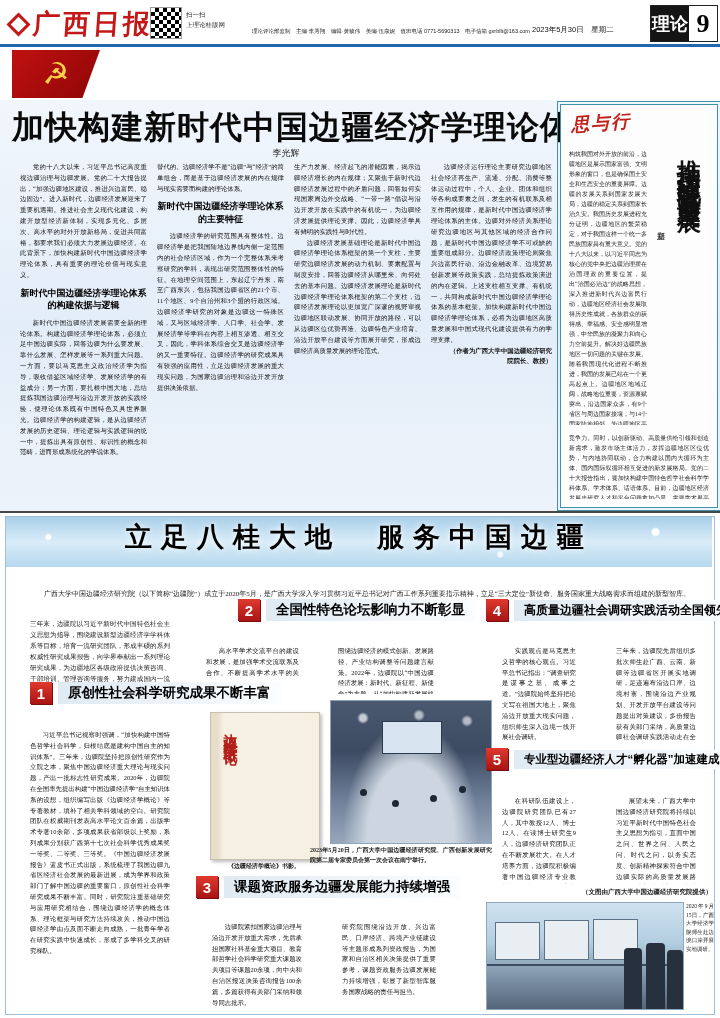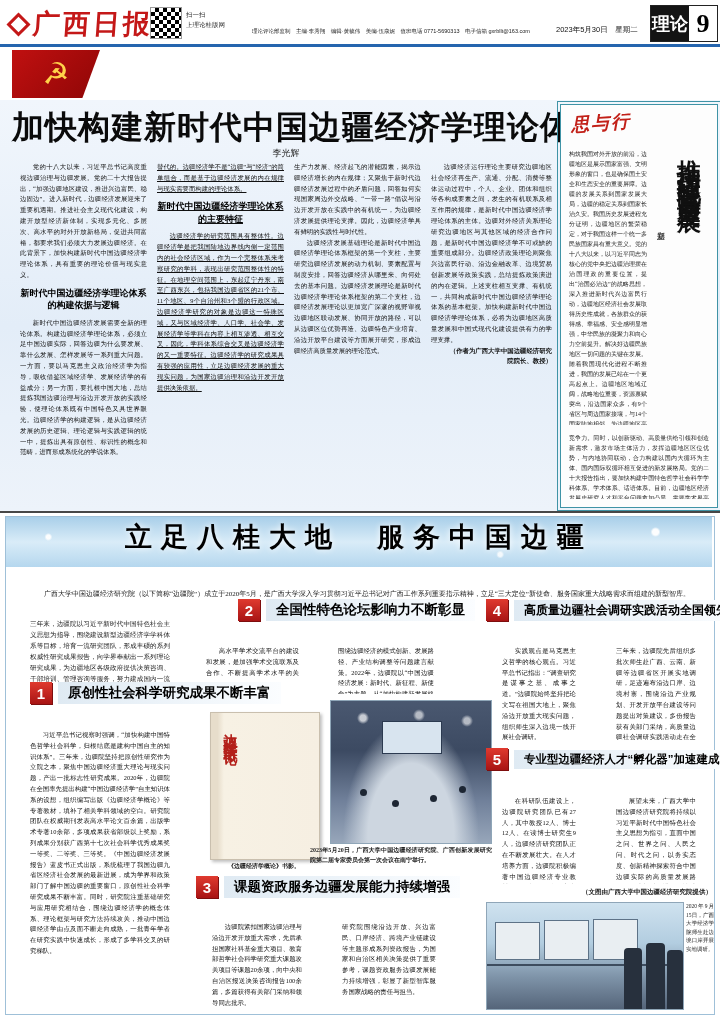--- a/index.html
+++ b/index.html
@@ -15,21 +15,21 @@
               font-family:"Liberation Serif",serif;transform:skewX(-4deg);}
   .qr{position:absolute;left:150px;top:7px;width:30px;height:30px;border:1px solid #999;
       background-color:#fff;
       background-image:linear-gradient(45deg,#000 25%,transparent 25%,transparent 75%,#000 75%),
                        linear-gradient(45deg,#000 25%,#fff 25%,#fff 75%,#000 75%);
       background-size:8px 8px;background-position:0 0,4px 4px;}
   .qr-cap{position:absolute;left:186px;top:10px;font-size:6.5px;line-height:10px;color:#333;
           font-family:"Liberation Sans",sans-serif;}
   .staff{position:absolute;left:252px;top:28px;width:300px;font-size:5.5px;color:#222;
          white-space:nowrap;overflow:hidden;font-family:"Liberation Sans",sans-serif;}
-  .dateline{position:absolute;left:556px;top:25px;font-size:7.5px;color:#111;
+  .dateline{position:absolute;left:532px;top:25px;font-size:7.5px;color:#111;
             font-family:"Liberation Sans",sans-serif;}
   .section-box{position:absolute;left:650px;top:5px;width:66px;height:35px;border:1px solid #222;
                display:flex;}
   .section-name{width:38px;background:#141414;color:#fff;font-size:18px;font-weight:900;
                 display:flex;align-items:center;justify-content:center;
                 font-family:"Liberation Sans",sans-serif;}
   .page-num{flex:1;display:flex;align-items:center;justify-content:center;font-size:26px;
             font-weight:900;font-family:"Liberation Serif",serif;}
   
   .banner{position:absolute;left:0;top:50px;width:720px;height:48px;}
@@ -156,21 +156,21 @@
 
   <div class="main-bg"></div>
   <div class="headline">加快构建新时代中国边疆经济学理论体系</div>
   <div class="byline">李光辉</div>
 
   <div class="col" style="left:20px;width:127px;">
     <p>党的十八大以来，习近平总书记高度重视边疆治理与边疆发展。党的二十大报告提出，“加强边疆地区建设，推进兴边富民、稳边固边”。进入新时代，边疆经济发展迎来了重要机遇期。推进社会主义现代化建设，构建开放型经济新体制，实现多元化、多层次、高水平的对外开放新格局，促进共同富裕，都要求我们必须大力发展边疆经济。在此背景下，加快构建新时代中国边疆经济学理论体系，具有重要的理论价值与现实意义。</p>
     <div class="subhead">新时代中国边疆经济学理论体系的构建依据与逻辑</div>
     <p>新时代中国边疆经济发展需要全新的理论体系。构建边疆经济学理论体系，必须立足中国边疆实际，回答边疆为什么要发展、靠什么发展、怎样发展等一系列重大问题。一方面，要以马克思主义政治经济学为指导，吸收借鉴区域经济学、发展经济学的有益成分；另一方面，要扎根中国大地，总结提炼我国边疆治理与沿边开发开放的实践经验，使理论体系既有中国特色又具世界眼光。边疆经济学的构建逻辑，是从边疆经济发展的历史逻辑、理论逻辑与实践逻辑的统一中，提炼出具有原创性、标识性的概念和范畴，进而形成系统化的学说体系。</p>
   </div>
-  <div class="col" style="left:157px;width:127px;text-decoration:underline;">
+  <div class="col" style="left:157px;width:127px;">
     <p style="text-indent:0;">替代的。边疆经济学不是“边疆”与“经济”的简单组合，而是基于边疆经济发展的内在规律与现实需要而构建的理论体系。</p>
     <div class="subhead">新时代中国边疆经济学理论体系的主要特征</div>
     <p>边疆经济学的研究范围具有整体性。边疆经济学是把我国陆地边界线内侧一定范围内的社会经济区域，作为一个完整体系来考察研究的学科，表现出研究范围整体性的特征。在地理空间范围上，东起辽宁丹东，南至广西东兴，包括我国边疆省区的21个市、11个地区、9个自治州和3个盟的行政区域。边疆经济学研究的对象是边疆这一特殊区域，又与区域经济学、人口学、社会学、发展经济学等学科在内容上相互渗透、相互交叉，因此，学科体系综合交叉是边疆经济学的又一重要特征。边疆经济学的研究成果具有较强的应用性，立足边疆经济发展的重大现实问题，为国家边疆治理和沿边开发开放提供决策依据。</p>
   </div>
   <div class="col" style="left:294px;width:127px;">
     <p style="text-indent:0;">生产力发展、经济起飞的潜能因素，揭示边疆经济增长的内在规律；又聚焦于新时代边疆经济发展过程中的矛盾问题，回答如何实现国家周边外交战略、“一带一路”倡议与沿边开发开放在实践中的有机统一，为边疆经济发展提供理论支撑。因此，边疆经济学具有鲜明的实践性与时代性。</p>
     <p>边疆经济发展基础理论是新时代中国边疆经济学理论体系框架的第一个支柱，主要研究边疆经济发展的动力机制、要素配置与制度安排，回答边疆经济从哪里来、向何处去的基本问题。边疆经济发展理论是新时代边疆经济学理论体系框架的第二个支柱，边疆经济发展理论以更加宽广深邃的视野审视边疆地区联动发展、协同开放的路径，可以从边疆区位优势再造、边疆特色产业培育、沿边开放平台建设等方面展开研究，形成边疆经济高质量发展的理论范式。</p>
   </div>
   <div class="col" style="left:431px;width:121px;">
     <p>边疆经济运行理论主要研究边疆地区社会经济再生产、流通、分配、消费等整体运动过程中，个人、企业、团体和组织等各构成要素之间，发生的有机联系及相互作用的规律，是新时代中国边疆经济学理论体系的主体。边疆对外经济关系理论研究边疆地区与其他区域的经济合作问题，是新时代中国边疆经济学不可或缺的重要组成部分。边疆经济政策理论则聚焦兴边富民行动、沿边金融改革、边境贸易创新发展等政策实践，总结提炼政策演进的内在逻辑。上述支柱相互支撑、有机统一，共同构成新时代中国边疆经济学理论体系的基本框架。加快构建新时代中国边疆经济学理论体系，必将为边疆地区高质量发展和中国式现代化建设提供有力的学理支撑。</p>

